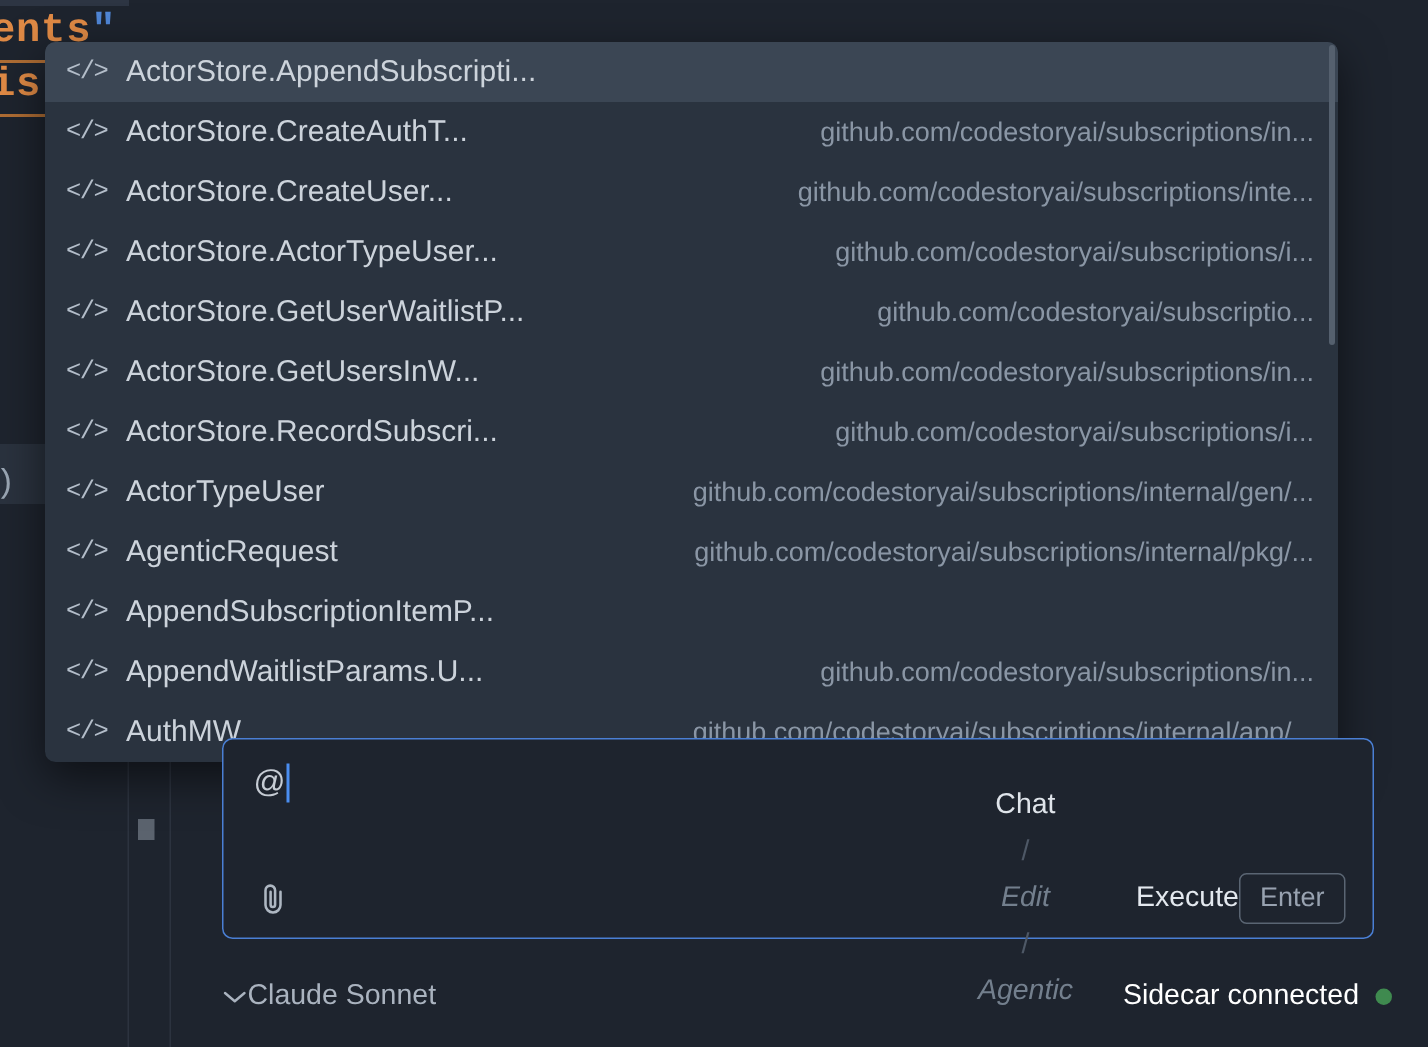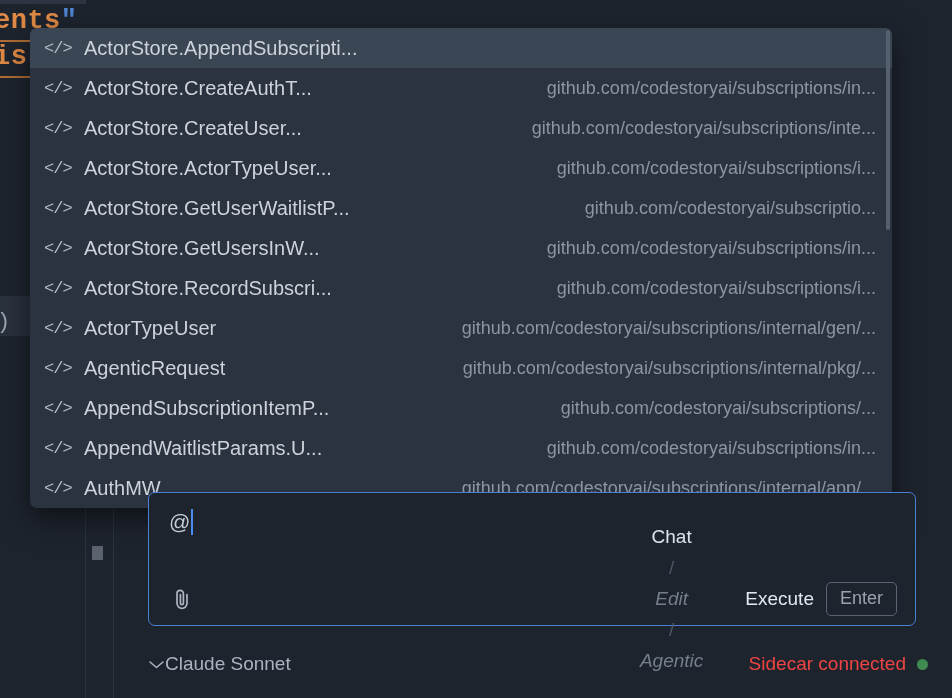--- a/index.html
+++ b/index.html
@@ -120,41 +120,40 @@
     font-size:19px;
     flex-direction:column;
   }
   .mode-active { color:#dfe4ea; }
   .mode-inactive { color:#737f8d;font-style:italic; }
   .mode-sep { color:#4e5866; }
   .execute-label {
     color:#e3e8ee; font-size:19px; margin-left:42px;
   }
   .enter-pill {
-    margin-left:12px;
     padding:5px 13px 6px;
     border:1px solid #5a6573;
     border-radius:5px;
     color:#98a2b0; font-size:18px;
   }
 
   
   .status-bar {
     position:absolute; left:148px; right:24px; top:640px;
     height:48px;
     display:flex; align-items:center;
   }
   .status-left {
     display:flex; align-items:center; 
     color:#aab3bf; font-size:19px;
   }
   .status-right {
     margin-left:auto;
     display:flex; align-items:center; gap:11px;
-    color:#ef4444; font-size:19px;
+    color:#ffffff; font-size:19px;
   }
   .status-dot {
     width:11px; height:11px; border-radius:50%;
     background:#3f8a4f;
   }
   .chev { display:flex; align-items:center; color:#aab3bf; }
 </style>
 </head>
 <body>
 
@@ -217,21 +216,20 @@
           <span class="ac-path">github.com/codestoryai/subscriptions/internal/gen/...</span>
         </div>
         <div class="ac-row">
           <span class="ac-icon">&lt;/&gt;</span>
           <span class="ac-label">AgenticRequest</span>
           <span class="ac-path">github.com/codestoryai/subscriptions/internal/pkg/...</span>
         </div>
         <div class="ac-row">
           <span class="ac-icon">&lt;/&gt;</span>
           <span class="ac-label">AppendSubscriptionItemP...</span>
-          <span class="ac-path">github.com/codestoryai/subscriptions/...</span>
         </div>
         <div class="ac-row">
           <span class="ac-icon">&lt;/&gt;</span>
           <span class="ac-label">AppendWaitlistParams.U...</span>
           <span class="ac-path">github.com/codestoryai/subscriptions/in...</span>
         </div>
         <div class="ac-row">
           <span class="ac-icon">&lt;/&gt;</span>
           <span class="ac-label">AuthMW</span>
           <span class="ac-path">github.com/codestoryai/subscriptions/internal/app/...</span>

